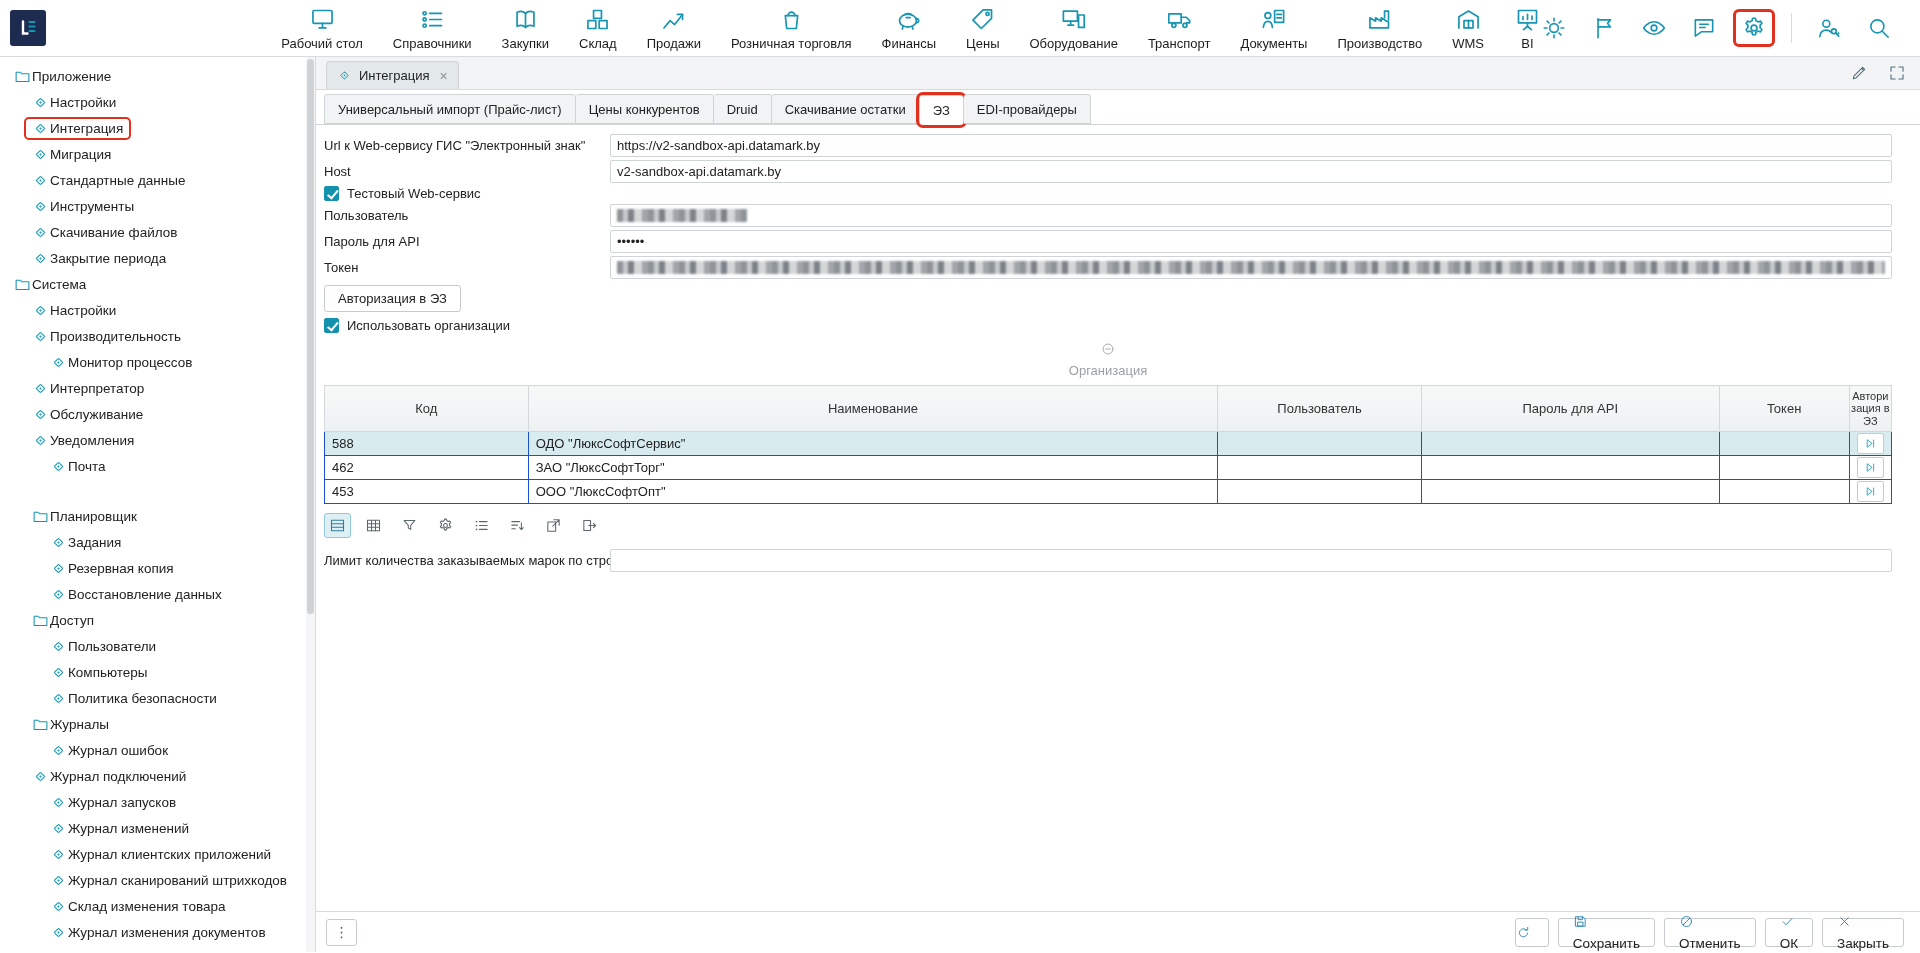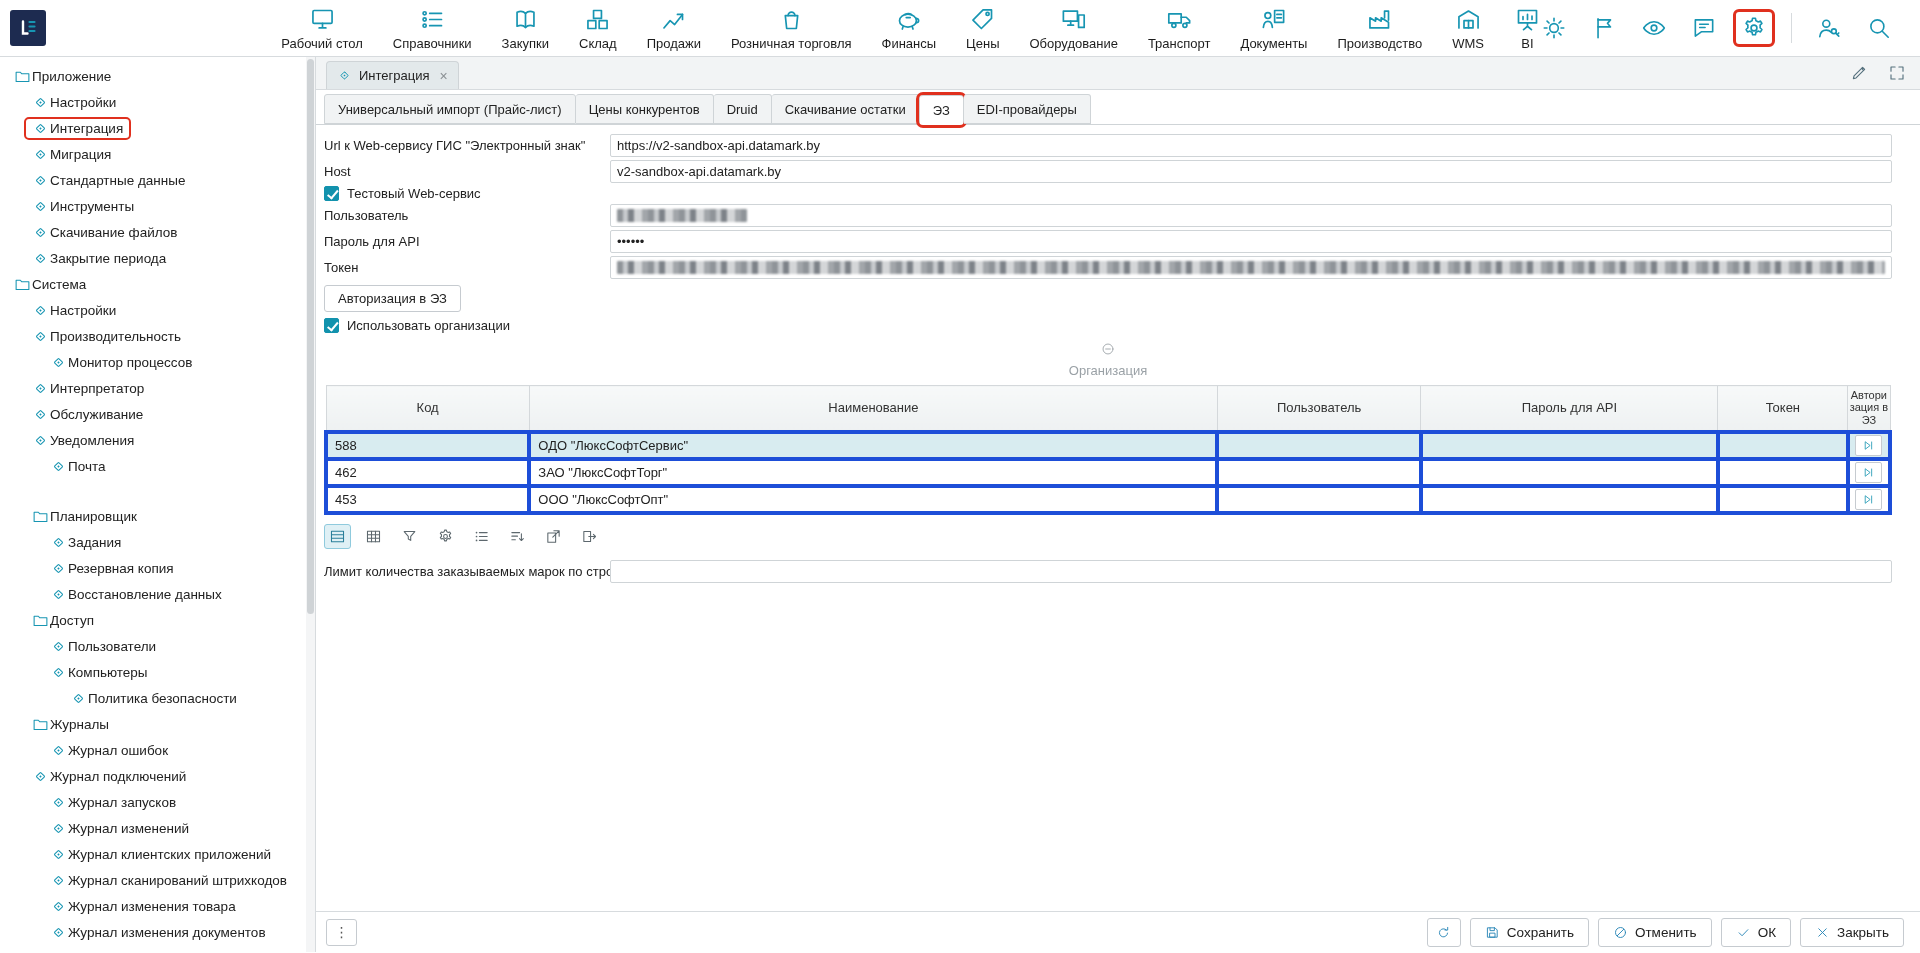--- a/index.html
+++ b/index.html
@@ -78,40 +78,40 @@
 
   .group-head { display:flex; align-items:center; gap:7px; color:#9aa1a6; font-size:13px; margin:9px 0 7px;flex-direction:column; }
   .collapse-ic { width:14px; height:14px; color:#9aa1a6; cursor:pointer; }
   .collapse-ic svg { width:100%; height:100%; }
 
   
   .org-table { width:100%; border-collapse:collapse; table-layout:fixed; }
   .org-table th { background:linear-gradient(#f7f9f9,#eef1f2); border:1px solid #d4d8db; font-weight:normal;
     font-size:13px; height:46px; padding:2px 4px; text-align:center; color:#333; }
   .org-table th.th-narrow { font-size:11px; line-height:1.15; word-break:break-all; padding:2px 1px; }
-  .org-table td { border:4px solid #1d4ed8; height:15px; padding:0 7px; font-size:13px; background:#fff; overflow:hidden; white-space:nowrap; }
+  .org-table td { border:1px solid #1d4ed8; height:15px; padding:0 7px; font-size:13px; background:#fff; overflow:hidden; white-space:nowrap; }
   .org-table tr.selected td { background:#d8ecf0; }
   .org-table td.action { padding:1px 2px; text-align:center; }
   .act-btn { width:27px; height:21px; border:1px solid #c6cbd0; border-radius:2px; background:#fff;
     display:inline-flex; align-items:center; justify-content:center; color:#1795b2; cursor:pointer; padding:0; }
   .act-btn svg { width:13px; height:13px; }
 
   .tbl-toolbar { display:flex; gap:9px; align-items:center; margin:9px 0 11px; }
   .tb-ic { width:27px; height:25px; display:flex; align-items:center; justify-content:center; color:#5d686e;
     border:1px solid transparent; border-radius:3px; cursor:pointer; }
   .tb-ic svg { width:17px; height:17px; }
   .tb-ic.selected { background:#dff0f5; border-color:#8fcadd; color:#2a7f9a; }
 
   
   .statusbar { height:41px; flex:none; border-top:1px solid #d7dbde; display:flex; align-items:center; padding:0 16px 0 10px; background:#fff; }
   .mini-btn { width:31px; height:27px; border:1px solid #c6cbd0; border-radius:3px; background:#fff;
     display:flex; align-items:center; justify-content:center; color:#555; font-size:14px; cursor:pointer; }
   .sb-right { margin-left:auto; display:flex; gap:9px; align-items:center; }
-  .sb-btn { display:inline-flex; align-items:center; justify-content:center; gap:7px; border:1px solid #c6cbd0; border-radius:3px;
-    background:#fff; padding:0 14px; font:13.5px "Liberation Sans", sans-serif; height:29px; cursor:pointer; color:#222; }
+  .sb-btn { display:inline-flex; align-items:flex-start; justify-content:center; gap:7px; border:1px solid #c6cbd0; border-radius:3px;
+    background:#fff; padding:0 14px; font:13.5px "Liberation Sans", sans-serif; height:29px; cursor:pointer; color:#222;flex-direction:column; }
   .sb-ic { width:15px; height:15px; color:#2b87b8; }
   .sb-ic svg { width:100%; height:100%; }
   .sb-btn.icon-only { width:34px; padding:0; }
 </style>
 </head>
 <body>
 
 <div class="app">
 
   <header class="topbar">
@@ -557,21 +557,21 @@
             <span class="inner">
               <span class="tree-ic">
                 <svg viewBox="0 0 24 24" fill="none" stroke="currentColor" stroke-width="1.5" stroke-linecap="round" stroke-linejoin="round">
                   <rect x="7.8" y="7.8" width="8.4" height="8.4" rx="1" transform="rotate(45 12 12)"></rect>
                   <rect x="10.8" y="10.8" width="2.4" height="2.4" transform="rotate(45 12 12)" fill="currentColor" stroke="none"></rect>
                 </svg>
               </span>
               <span class="t-lb">Компьютеры</span>
             </span>
           </div>
-          <div class="titem" style="padding-left: 62px;">
+          <div class="titem" style="padding-left: 42px;">
             <span class="inner">
               <span class="tree-ic">
                 <svg viewBox="0 0 24 24" fill="none" stroke="currentColor" stroke-width="1.5" stroke-linecap="round" stroke-linejoin="round">
                   <rect x="7.8" y="7.8" width="8.4" height="8.4" rx="1" transform="rotate(45 12 12)"></rect>
                   <rect x="10.8" y="10.8" width="2.4" height="2.4" transform="rotate(45 12 12)" fill="currentColor" stroke="none"></rect>
                 </svg>
               </span>
               <span class="t-lb">Политика безопасности</span>
             </span>
           </div>
@@ -652,21 +652,21 @@
             </span>
           </div>
           <div class="titem" style="padding-left: 42px;">
             <span class="inner">
               <span class="tree-ic">
                 <svg viewBox="0 0 24 24" fill="none" stroke="currentColor" stroke-width="1.5" stroke-linecap="round" stroke-linejoin="round">
                   <rect x="7.8" y="7.8" width="8.4" height="8.4" rx="1" transform="rotate(45 12 12)"></rect>
                   <rect x="10.8" y="10.8" width="2.4" height="2.4" transform="rotate(45 12 12)" fill="currentColor" stroke="none"></rect>
                 </svg>
               </span>
-              <span class="t-lb">Журнал изменения товара</span>
+              <span class="t-lb">Склад изменения товара</span>
             </span>
           </div>
           <div class="titem" style="padding-left: 42px;">
             <span class="inner">
               <span class="tree-ic">
                 <svg viewBox="0 0 24 24" fill="none" stroke="currentColor" stroke-width="1.5" stroke-linecap="round" stroke-linejoin="round">
                   <rect x="7.8" y="7.8" width="8.4" height="8.4" rx="1" transform="rotate(45 12 12)"></rect>
                   <rect x="10.8" y="10.8" width="2.4" height="2.4" transform="rotate(45 12 12)" fill="currentColor" stroke="none"></rect>
                 </svg>
               </span>

